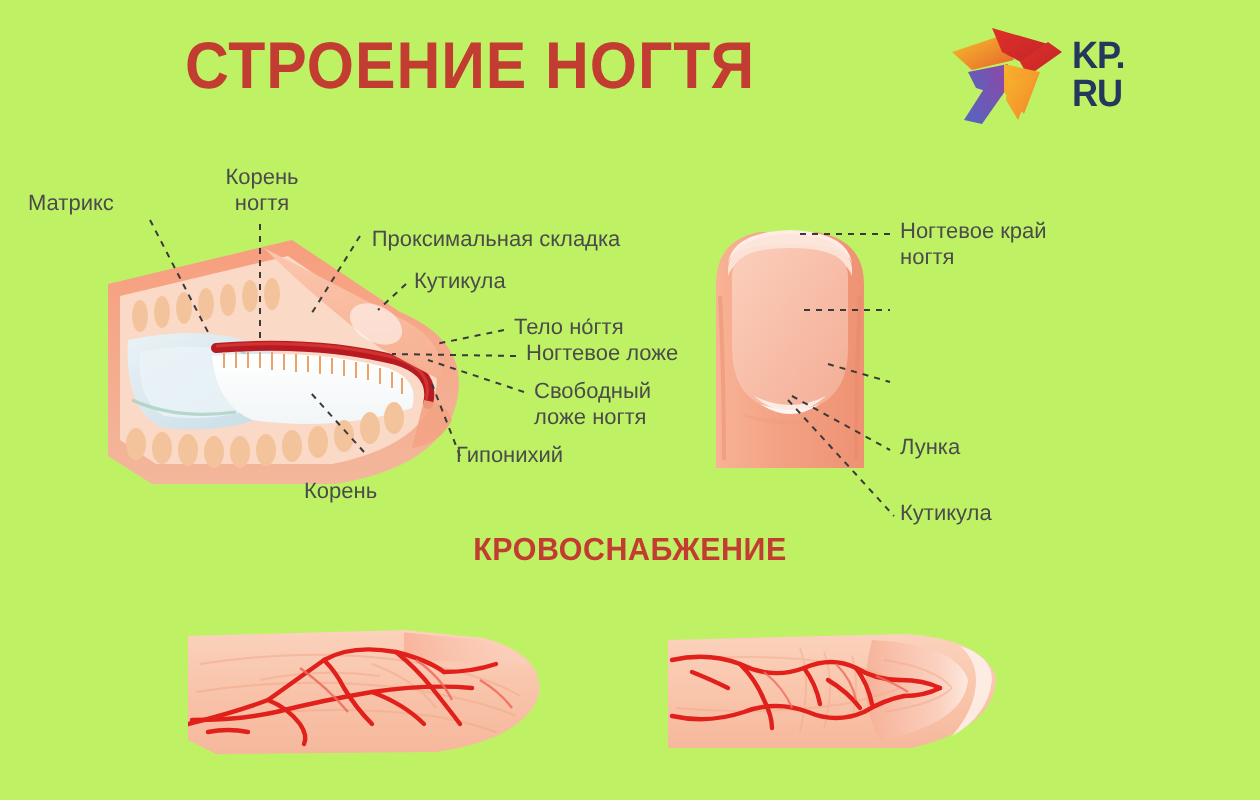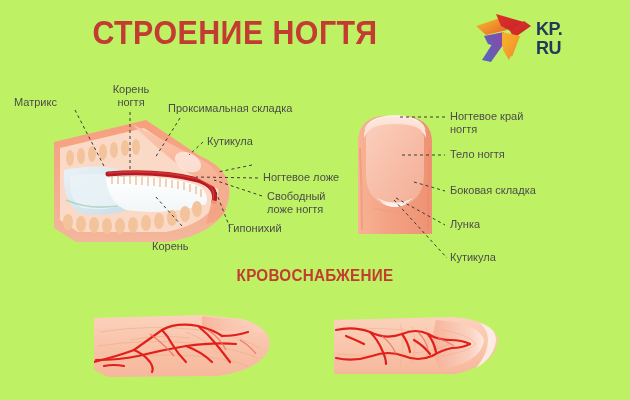--- a/index.html
+++ b/index.html
@@ -274,32 +274,31 @@
       <line x1="402" y1="155" x2="445" y2="155"></line>
       <line x1="414" y1="182" x2="445" y2="191"></line>
       <line x1="396" y1="198" x2="445" y2="225"></line>
       <line x1="394" y1="200" x2="447" y2="258"></line>
     </g>
   </svg>
 
   <div class="lbl r" style="left:14px;  top:96px;  width:62px;">Матрикс</div>
   <div class="lbl c" style="left:98px;  top:83px;  width:66px;">Корень
 ногтя</div>
-  <div class="lbl" style="left:168px; top:102px; width:160px;">Проксимальная складка</div>
+  <div class="lbl" style="left:168px; top:114px; width:160px;text-align:center;">Проксимальная складка</div>
   <div class="lbl" style="left:207px; top:135px; width:80px;">Кутикула</div>
+  <div class="lbl" style="left:257px; top:158px; width:90px;">Тело но́гтя</div>
   <div class="lbl" style="left:263px; top:171px; width:110px;">Ногтевое ложе</div>
   <div class="lbl" style="left:267px; top:190px; width:86px;">Свободный
 ложе ногтя</div>
   <div class="lbl" style="left:228px; top:222px; width:80px;">Гипонихий</div>
   <div class="lbl" style="left:152px; top:240px; width:70px;">Корень</div>
 
   <div class="lbl" style="left:450px; top:110px; width:150px;">Ногтевое край
 ногтя</div>
-  <div class="lbl" style="left:450px; top:148px; width:120px;">Тело ногтя</div>
-  <div class="lbl" style="left:450px; top:184px; width:130px;">Боковая складка</div>
   <div class="lbl" style="left:450px; top:218px; width:90px;">Лунка</div>
   <div class="lbl" style="left:450px; top:251px; width:100px;">Кутикула</div>
 
   <div id="blood-heading">КРОВОСНАБЖЕНИЕ</div>
 
   <svg style="position:absolute;left:90px;top:310px;" width="200" height="80" viewBox="0 0 200 80">
     <defs>
       <linearGradient id="sideSkin" x1="0" y1="0" x2="0" y2="1">
         <stop offset="0%" stop-color="#FBD2BC"></stop>
         <stop offset="55%" stop-color="#F8C2A8"></stop>

